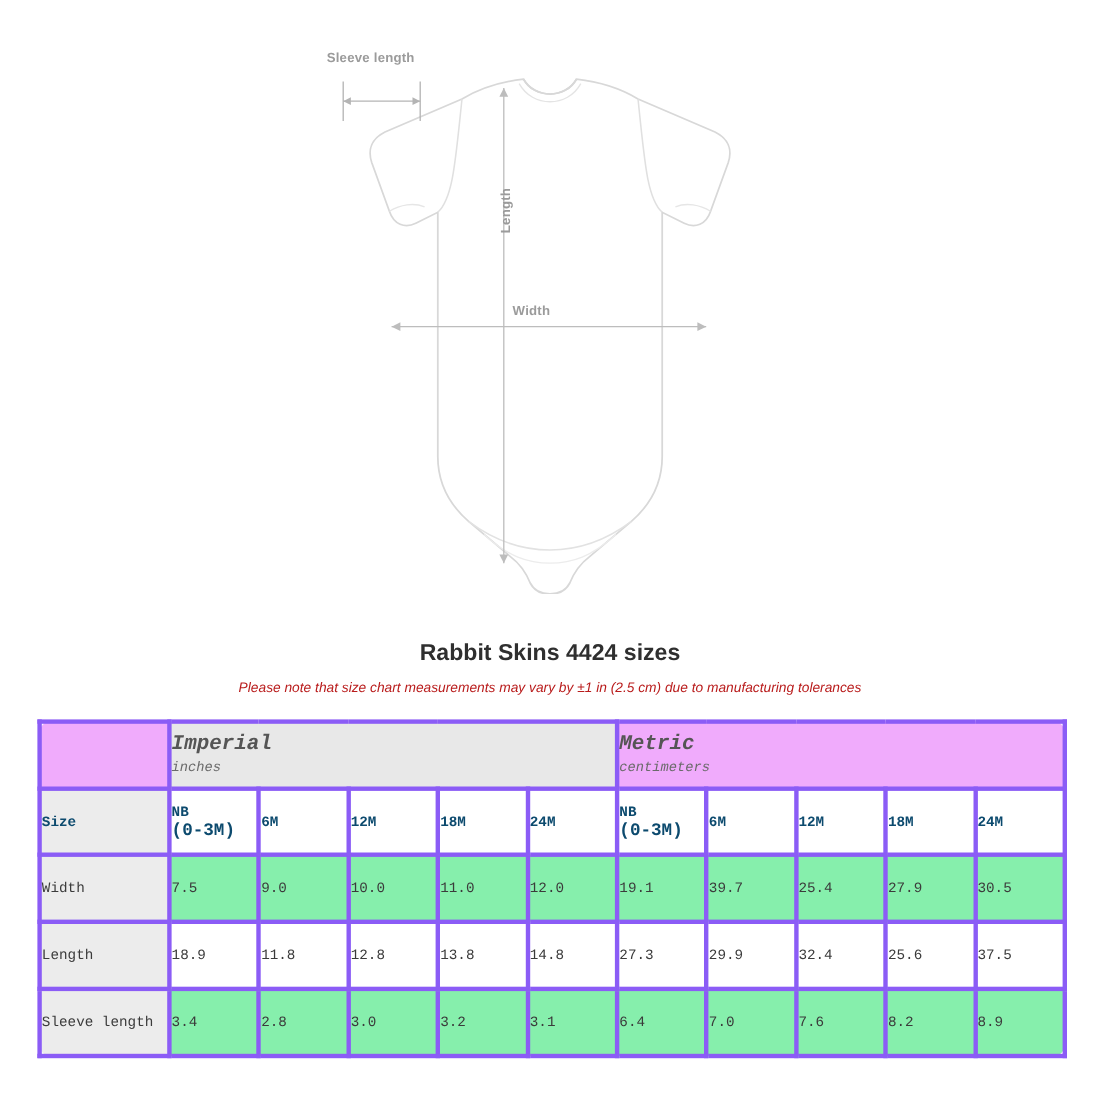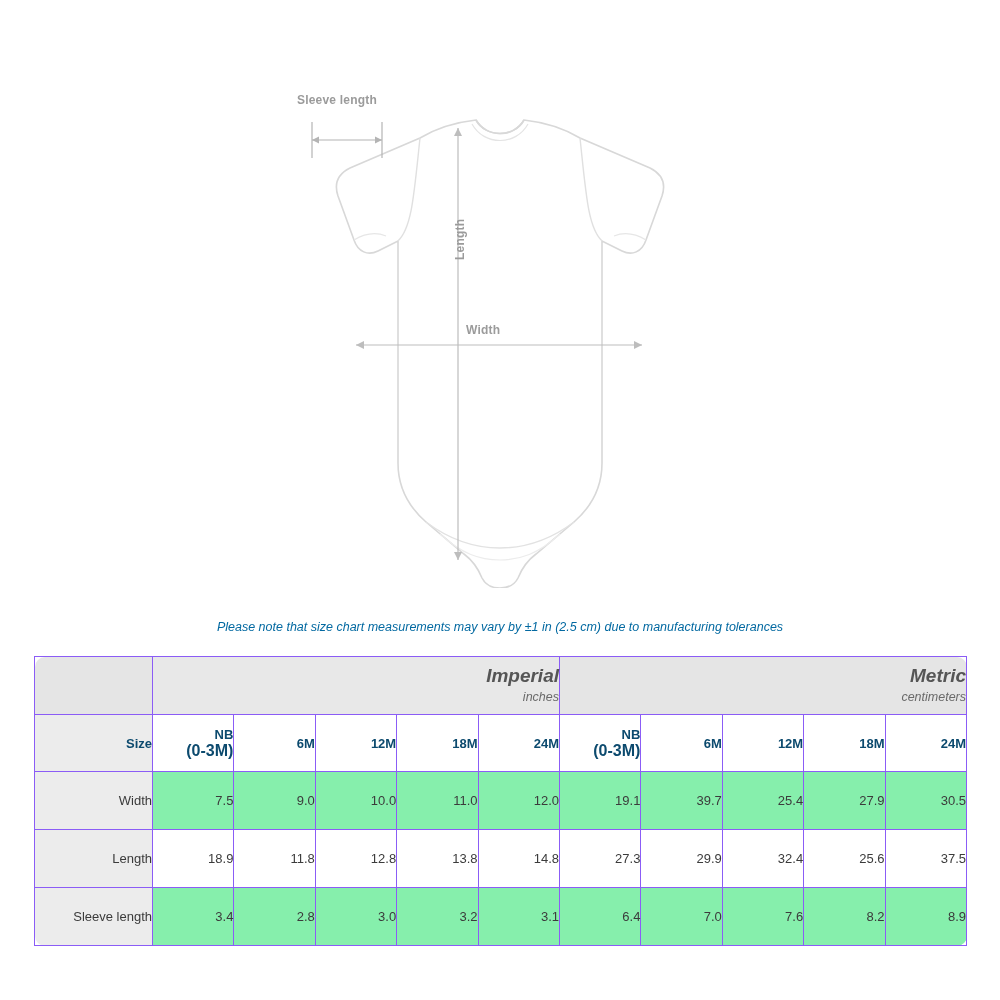--- a/index.html
+++ b/index.html
@@ -11,21 +11,20 @@
     width: 1000px;
     height: 1000px;
     font-family: "Liberation Sans", sans-serif;
     color: #3d3d3d;
     overflow: hidden;
   }
   .page {
     position: relative;
     width: 1000px;
     height: 920px;
-    margin-top: 48px;
   }
 
   
   .illustration {
     position: relative;
     width: 1000px;
     height: 560px;
   }
   .garment-wrap {
     position: absolute;
@@ -57,62 +56,63 @@
     text-align: center;
     font-size: 21px;
     font-weight: bold;
     color: #2f2f2f;
     margin: 22px 0 0 0;
   }
   .chart-note {
     text-align: center;
     font-size: 12.5px;
     font-style: italic;
-    color: #0369a1;
+    color: #b91c1c;
     margin: 12px 0 0 0;
   }
 
   
   .table-wrap {
     margin: 22px 34px 0 34px;
   }
   table.size-chart {
     width: 932px;
     border-collapse: collapse;
     table-layout: fixed;
   }
   table.size-chart td,
   table.size-chart th {
-    border: 1px solid #8b5cf6;
-    text-align: right;
+    border: 4px solid #8b5cf6;
+    text-align: left;
     vertical-align: middle;
     font-size: 13px;
     color: #3b3b3b;
     font-weight: normal;
     padding: 0;
     height: 57px;
+    font-family: Liberation Mono, monospace;
   }
   .unit-head {
     background: #e8e8e8;
     height: 78px;
   }
   .unit-head .unit-name {
     font-size: 19px;
     font-style: italic;
     font-weight: bold;
     color: #555555;
     line-height: 1.25;
   }
   .unit-head .unit-sub {
     font-size: 12.5px;
     font-style: italic;
     color: #6a6a6a;
     line-height: 1.5;
   }
-  .corner-cell { background: #e5e5e5; }
+  .corner-cell { background: #f0abfc; }
   .corner-cell.round-left  { border-top-left-radius: 10px; }
   .corner-cell.round-right { border-top-right-radius: 10px; }
 
   tr.head-row td {
     background: #ffffff;
     font-weight: bold;
     font-size: 13px;
     color: #0c4a6e;
     height: 56px;
   }
@@ -200,20 +200,21 @@
           <path d="M352 237 l-8 -4 v8 z" fill="#bdbdbd" stroke="none"></path>
         </g>
       </svg>
     </div>
 
     <div class="dim-label dim-sleeve">Sleeve length</div>
     <div class="dim-label dim-width">Width</div>
     <div class="dim-label dim-length">Length</div>
   </div>
 
+  <h1 class="chart-title">Rabbit Skins 4424 sizes</h1>
   <p class="chart-note">Please note that size chart measurements may vary by ±1 in (2.5 cm) due to manufacturing tolerances</p>
 
   <div class="table-wrap">
     <table class="size-chart">
       <colgroup>
         <col style="width:118px">
         <col span="10" style="width:81.4px">
       </colgroup>
       <tbody>
         <tr>

